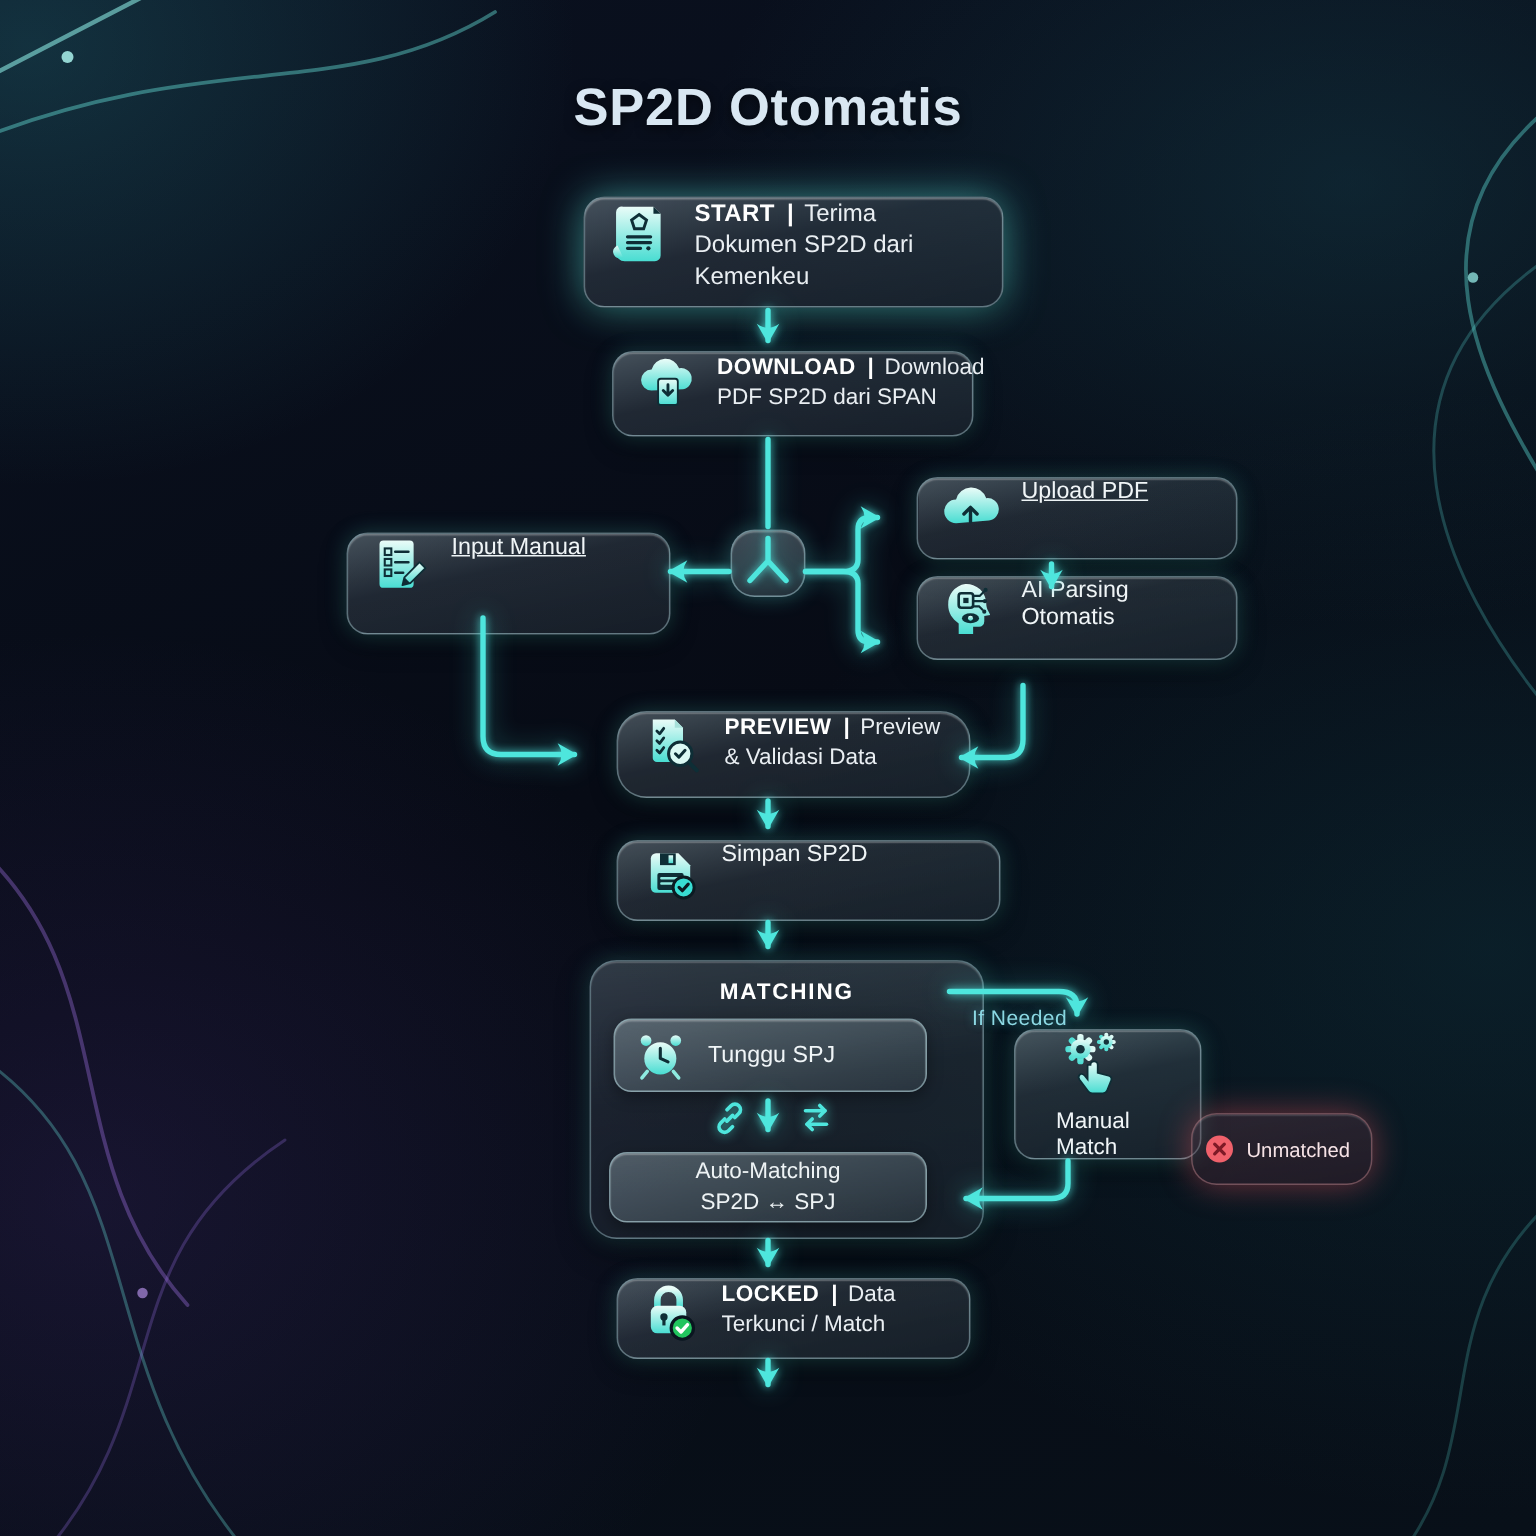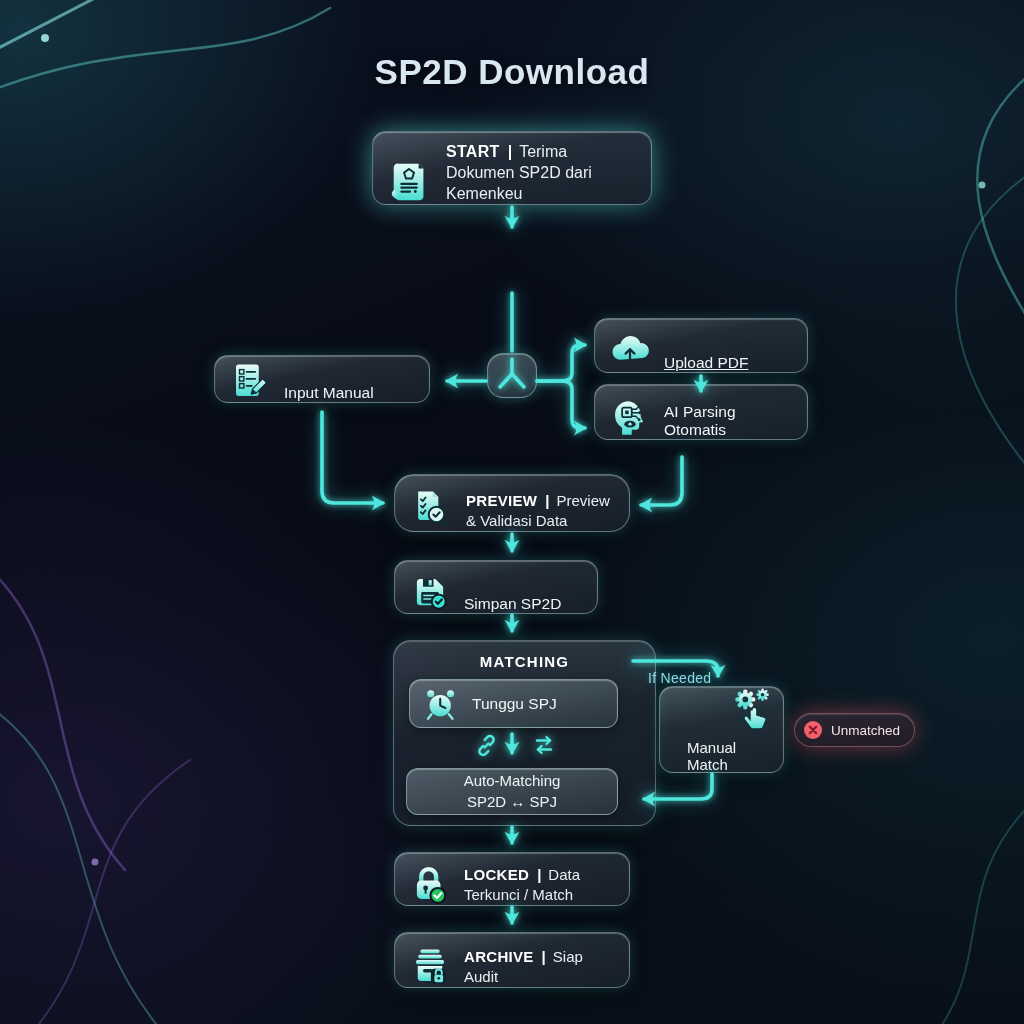--- a/index.html
+++ b/index.html
@@ -13,25 +13,26 @@
       radial-gradient(700px 520px at 97% 62%, rgba(22,92,104,.22), transparent 72%),
       linear-gradient(158deg,#0a1120 0%,#070b15 48%,#081019 100%);
   }
   svg.bgdeco{position:absolute;inset:0;z-index:0;pointer-events:none;}
   .page-title{
     position:absolute;left:0;top:52px;width:100%;text-align:center;z-index:2;
     font-size:35px;font-weight:700;color:#d9e7f2;letter-spacing:.5px;
     text-shadow:0 2px 8px rgba(0,0,0,.6);
   }
   .node{
-    position:absolute;z-index:2;display:flex;align-items:flex-end;gap:13px;
+    position:absolute;z-index:2;display:flex;align-items:flex-start;gap:13px;
     padding:0 14px;border-radius:14px;box-sizing:border-box;
     background:linear-gradient(168deg, rgba(168,192,200,.38) 0%, rgba(84,100,110,.32) 40%, rgba(34,44,54,.55) 100%);
     border:1px solid rgba(185,225,232,.42);
     box-shadow:0 0 14px rgba(86,228,220,.22), 0 6px 18px rgba(0,0,0,.45), inset 0 1px 1px rgba(255,255,255,.28);
+    margin-left:17px;
   }
   .node.bright{box-shadow:0 0 26px rgba(95,235,228,.55), 0 6px 18px rgba(0,0,0,.45), inset 0 1px 1px rgba(255,255,255,.35);}
   .nicon{flex:0 0 auto;display:flex;align-items:center;justify-content:center;}
   .ntext{font-size:15px;line-height:1.32;color:#e9eef2;}
   .ntext.big{font-size:16px;}
   .ntext b{font-weight:700;color:#ffffff;letter-spacing:.3px;}
   .pipe{font-weight:700;color:#ffffff;margin:0 7px 0 8px;}
   .lbl{font-size:15.5px;color:#f0f5f7;}
   .container{
     position:absolute;z-index:1;border-radius:18px;box-sizing:border-box;
@@ -101,42 +102,54 @@
       <path d="M-20,560 C85,650 35,770 125,870" stroke="rgba(170,120,240,.35)" stroke-width="2.5"></path>
       <path d="M-20,700 C105,780 55,905 165,1035" stroke="rgba(110,240,230,.30)" stroke-width="2"></path>
       <path d="M30,1035 C120,930 70,840 190,760" stroke="rgba(150,110,230,.28)" stroke-width="2"></path>
       <path d="M1035,800 C950,880 995,955 935,1035" stroke="rgba(90,225,215,.22)" stroke-width="2"></path>
       <circle cx="45" cy="38" r="4" fill="rgba(180,255,248,.8)"></circle>
       <circle cx="982" cy="185" r="3.5" fill="rgba(160,250,242,.7)"></circle>
       <circle cx="95" cy="862" r="3.5" fill="rgba(200,160,255,.6)"></circle>
     </g>
   </svg>
 
-  <div class="page-title">SP2D Download</div>
+  <div class="page-title">SP2D Otomatis</div>
 
   <div class="node bright big" style="left:372px;top:131px;width:280px;height:74px;">
     <span class="nicon">
       <svg viewBox="0 0 48 48" width="46" height="46">
         <path d="M12 6 h21 l5 5 v29 a4 4 0 0 1 -4 4 H13 a6 6 0 0 1 -6 -6 V10 a4 4 0 0 1 5 -4 z" fill="url(#tg)"></path>
         <path d="M33 6 l5 5 h-5 z" fill="#0e2e36"></path>
         <path d="M23 11.5 l5.2 3.8 -2 6.1 h-6.4 l-2 -6.1 z" fill="none" stroke="#0e2e36" stroke-width="2"></path>
         <path d="M15 27 h16 M15 31 h16 M15 35 h9" stroke="#0e2e36" stroke-width="2.3" stroke-linecap="round"></path>
         <circle cx="29.5" cy="35" r="1.5" fill="#0e2e36"></circle>
         <path d="M8 33 q-4.5 2.5 -2.5 6.5 q2 3.5 6.5 2" fill="url(#tg)"></path>
       </svg>
     </span>
     <div class="ntext big">
       <b>START</b><span class="pipe">|</span><span>Terima Dokumen SP2D dari Kemenkeu</span>
     </div>
   </div>
 
+  <div class="node" style="left:391px;top:234px;width:241px;height:57px;">
+    <span class="nicon">
+      <svg viewBox="0 0 48 48" width="42" height="42">
+        <path d="M13 29 a8 8 0 0 1 0 -16 a11 11 0 0 1 21 -1 a8 8 0 0 1 3 16 z" fill="url(#tg)"></path>
+        <rect x="18" y="20" width="15" height="20" rx="2" fill="url(#tg)" stroke="#0e2e36" stroke-width="1.4"></rect>
+        <path d="M25.5 24.5 v8 m-3.6 -3.6 l3.6 3.6 l3.6 -3.6" stroke="#0e2e36" stroke-width="2.2" fill="none" stroke-linecap="round" stroke-linejoin="round"></path>
+      </svg>
+    </span>
+    <div class="ntext">
+      <b>DOWNLOAD</b><span class="pipe">|</span><span>Download PDF SP2D dari SPAN</span>
+    </div>
+  </div>
 
   <div class="blob" style="left:487px;top:353px;width:50px;height:45px;"></div>
 
-  <div class="node" style="left:214px;top:355px;width:216px;height:48px;">
+  <div class="node" style="left:214px;top:355px;width:216px;height:68px;text-decoration:underline;">
     <span class="nicon">
       <svg viewBox="0 0 48 48" width="42" height="42">
         <rect x="8" y="5" width="26" height="36" rx="3" fill="url(#tg)"></rect>
         <rect x="12" y="11" width="5" height="5" fill="none" stroke="#0e2e36" stroke-width="1.6"></rect>
         <rect x="12" y="19" width="5" height="5" fill="none" stroke="#0e2e36" stroke-width="1.6"></rect>
         <rect x="12" y="27" width="5" height="5" fill="none" stroke="#0e2e36" stroke-width="1.6"></rect>
         <path d="M20 13.5 h10 M20 21.5 h10 M20 29.5 h6" stroke="#0e2e36" stroke-width="2" stroke-linecap="round"></path>
         <path d="M27 33 l11.5 -11.5 4.5 4.5 -11.5 11.5 -6 1.5 z" fill="url(#tg)" stroke="#0e2e36" stroke-width="1.4" stroke-linejoin="round"></path>
         <path d="M27 33 l-1.5 6 6 -1.5 z" fill="#0e2e36"></path>
       </svg>
@@ -180,21 +193,21 @@
         <circle cx="30" cy="30" r="8.5" fill="#dbf9f4" stroke="#0e2e36" stroke-width="2.2"></circle>
         <path d="M36.5 36.5 l5.5 5.5" stroke="#0e2e36" stroke-width="3" stroke-linecap="round"></path>
         <path d="M26.5 30 l2.5 2.5 4.5 -5" stroke="#0e2e36" stroke-width="2.2" fill="none" stroke-linecap="round" stroke-linejoin="round"></path>
       </svg>
     </span>
     <div class="ntext">
       <b>PREVIEW</b><span class="pipe">|</span><span>Preview &amp; Validasi Data</span>
     </div>
   </div>
 
-  <div class="node" style="left:394px;top:560px;width:204px;height:54px;">
+  <div class="node" style="left:394px;top:560px;width:256px;height:54px;">
     <span class="nicon">
       <svg viewBox="0 0 48 48" width="42" height="42">
         <path d="M9 13 a4 4 0 0 1 4 -4 h17 l9 9 v17 a4 4 0 0 1 -4 4 H13 a4 4 0 0 1 -4 -4 z" fill="url(#tg)"></path>
         <rect x="16" y="9" width="12" height="9" fill="#0e2e36"></rect>
         <rect x="22.5" y="10.5" width="3.5" height="6" fill="url(#tg)"></rect>
         <rect x="14" y="24" width="20" height="13" rx="1.5" fill="#0e2e36"></rect>
         <path d="M17 28 h12 M17 32 h12" stroke="#8eeae0" stroke-width="1.8" stroke-linecap="round"></path>
         <circle cx="34" cy="35" r="8" fill="#38ddd3" stroke="#0b1b22" stroke-width="2.2"></circle>
         <path d="M30.5 35 l2.5 2.5 4.5 -5" stroke="#0b1b22" stroke-width="2.4" fill="none" stroke-linecap="round" stroke-linejoin="round"></path>
       </svg>
@@ -266,21 +279,21 @@
           </g>
           <circle r="7" fill="url(#tg)"></circle>
             <circle r="3" fill="#14333c"></circle>
         </g>
         <path d="M22 24 v10 l-2 -2.5 q-2 -2.2 -3.6 -.6 q-1.4 1.4 0 3.4 l6 8 q1 1.4 2.8 1.4 h7.4 q2.2 0 3 -2 l2.8 -7 q.8 -2.4 -1.8 -3.2 l-7.6 -2.1 v-5.4 q0 -2.6 -2.5 -2.6 q-2.5 0 -2.5 2.6 z" fill="url(#tg)" stroke="#0e2e36" stroke-width="1.2"></path>
       </svg>
     </span>
     <span class="lbl">Manual Match</span>
   </div>
 
-  <div class="badge" style="left:794px;top:713px;height:34px;">
+  <div class="badge" style="left:794px;top:742px;height:48px;">
     <span style="display:flex;">
       <svg viewBox="0 0 20 20" width="20" height="20">
         <circle cx="10" cy="10" r="9" fill="#f0616b"></circle>
         <path d="M6.8 6.8 l6.4 6.4 M13.2 6.8 l-6.4 6.4" stroke="#7e1a26" stroke-width="2.2" stroke-linecap="round"></path>
       </svg>
     </span>
     <span>Unmatched</span>
   </div>
 
   <div class="node" style="left:394px;top:852px;width:236px;height:54px;">
@@ -292,38 +305,20 @@
         <rect x="17.8" y="29" width="2.4" height="6" fill="#0e2e36"></rect>
         <circle cx="33" cy="37" r="8.5" fill="#22c55e" stroke="#0a1620" stroke-width="2.4"></circle>
         <path d="M29 37 l3 3 5 -5.6" stroke="#ffffff" stroke-width="2.6" fill="none" stroke-linecap="round" stroke-linejoin="round"></path>
       </svg>
     </span>
     <div class="ntext">
       <b>LOCKED</b><span class="pipe">|</span><span>Data Terkunci / Match</span>
     </div>
   </div>
 
-  <div class="node" style="left:394px;top:932px;width:236px;height:56px;">
-    <span class="nicon">
-      <svg viewBox="0 0 48 48" width="42" height="42">
-        <rect x="13" y="5" width="22" height="4.5" rx="2" fill="url(#tg)"></rect>
-        <rect x="10.5" y="11" width="27" height="4.5" rx="2" fill="url(#tg)"></rect>
-        <rect x="8" y="17" width="32" height="5" rx="2" fill="url(#tg)"></rect>
-        <path d="M10 24 h28 v13 a4 4 0 0 1 -4 4 H14 a4 4 0 0 1 -4 -4 z" fill="url(#tg)"></path>
-        <rect x="16" y="27.5" width="11" height="4" rx="2" fill="#0e2e36"></rect>
-        <rect x="25" y="27" width="17" height="17" rx="4" fill="#0c222b"></rect>
-        <path d="M30.5 34 v-2.5 a3.5 3.5 0 0 1 7 0 V34" stroke="#6fe8dd" stroke-width="2.2" fill="none"></path>
-        <rect x="29" y="34" width="10" height="8.5" rx="2" fill="#6fe8dd"></rect>
-        <circle cx="34" cy="38" r="1.5" fill="#0c222b"></circle>
-      </svg>
-    </span>
-    <div class="ntext">
-      <b>ARCHIVE</b><span class="pipe">|</span><span>Siap Audit</span>
-    </div>
-  </div>
 
   <svg class="connectors" width="1024" height="1024">
     <defs>
       <marker id="ah" viewBox="0 0 10 10" refX="7" refY="5" markerWidth="5.2" markerHeight="5.2" orient="auto">
         <path d="M1,1 L8,5 L1,9 Q3.8,5 1,1 z" fill="#4ee6dd"></path>
       </marker>
     </defs>
     <g fill="none" stroke="#4ee6dd" stroke-width="3.6" stroke-linecap="round" stroke-linejoin="round">
       <path d="M512,207 V227" marker-end="url(#ah)"></path>
       <path d="M512,293 V351"></path>

